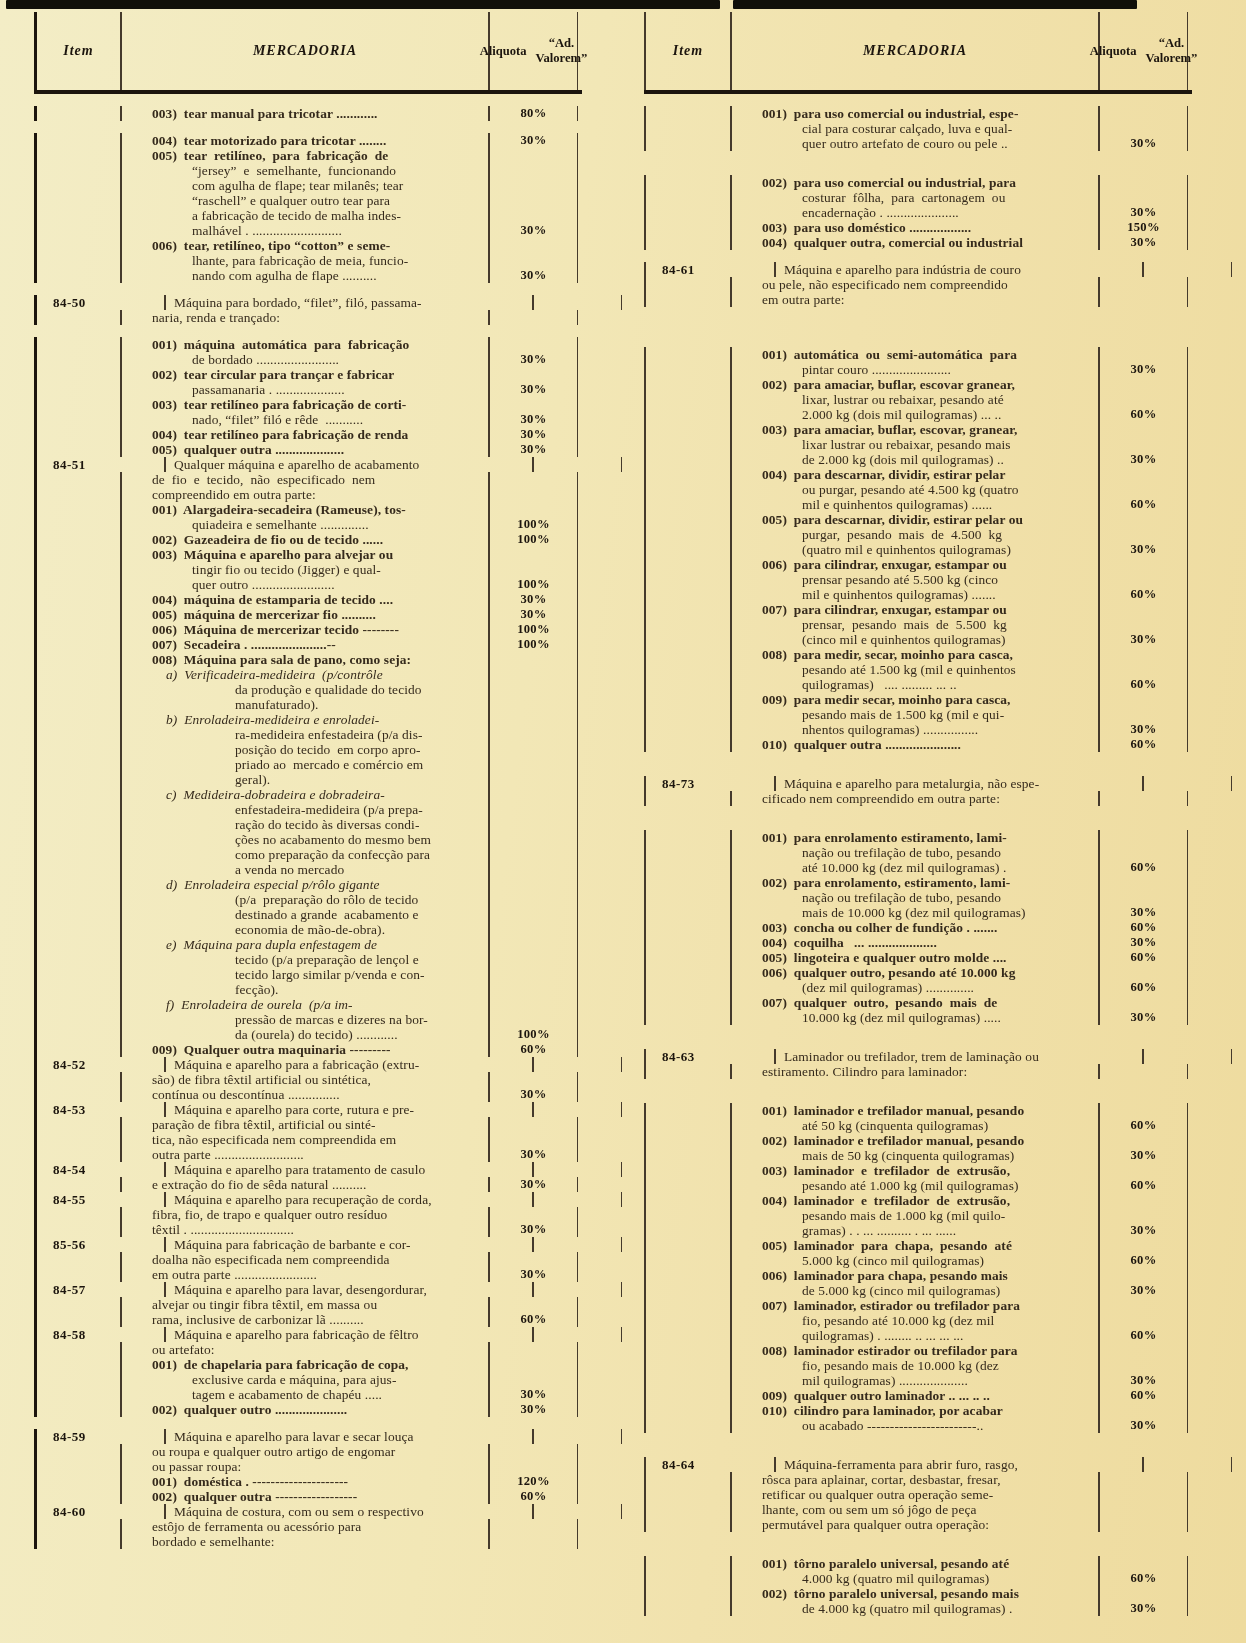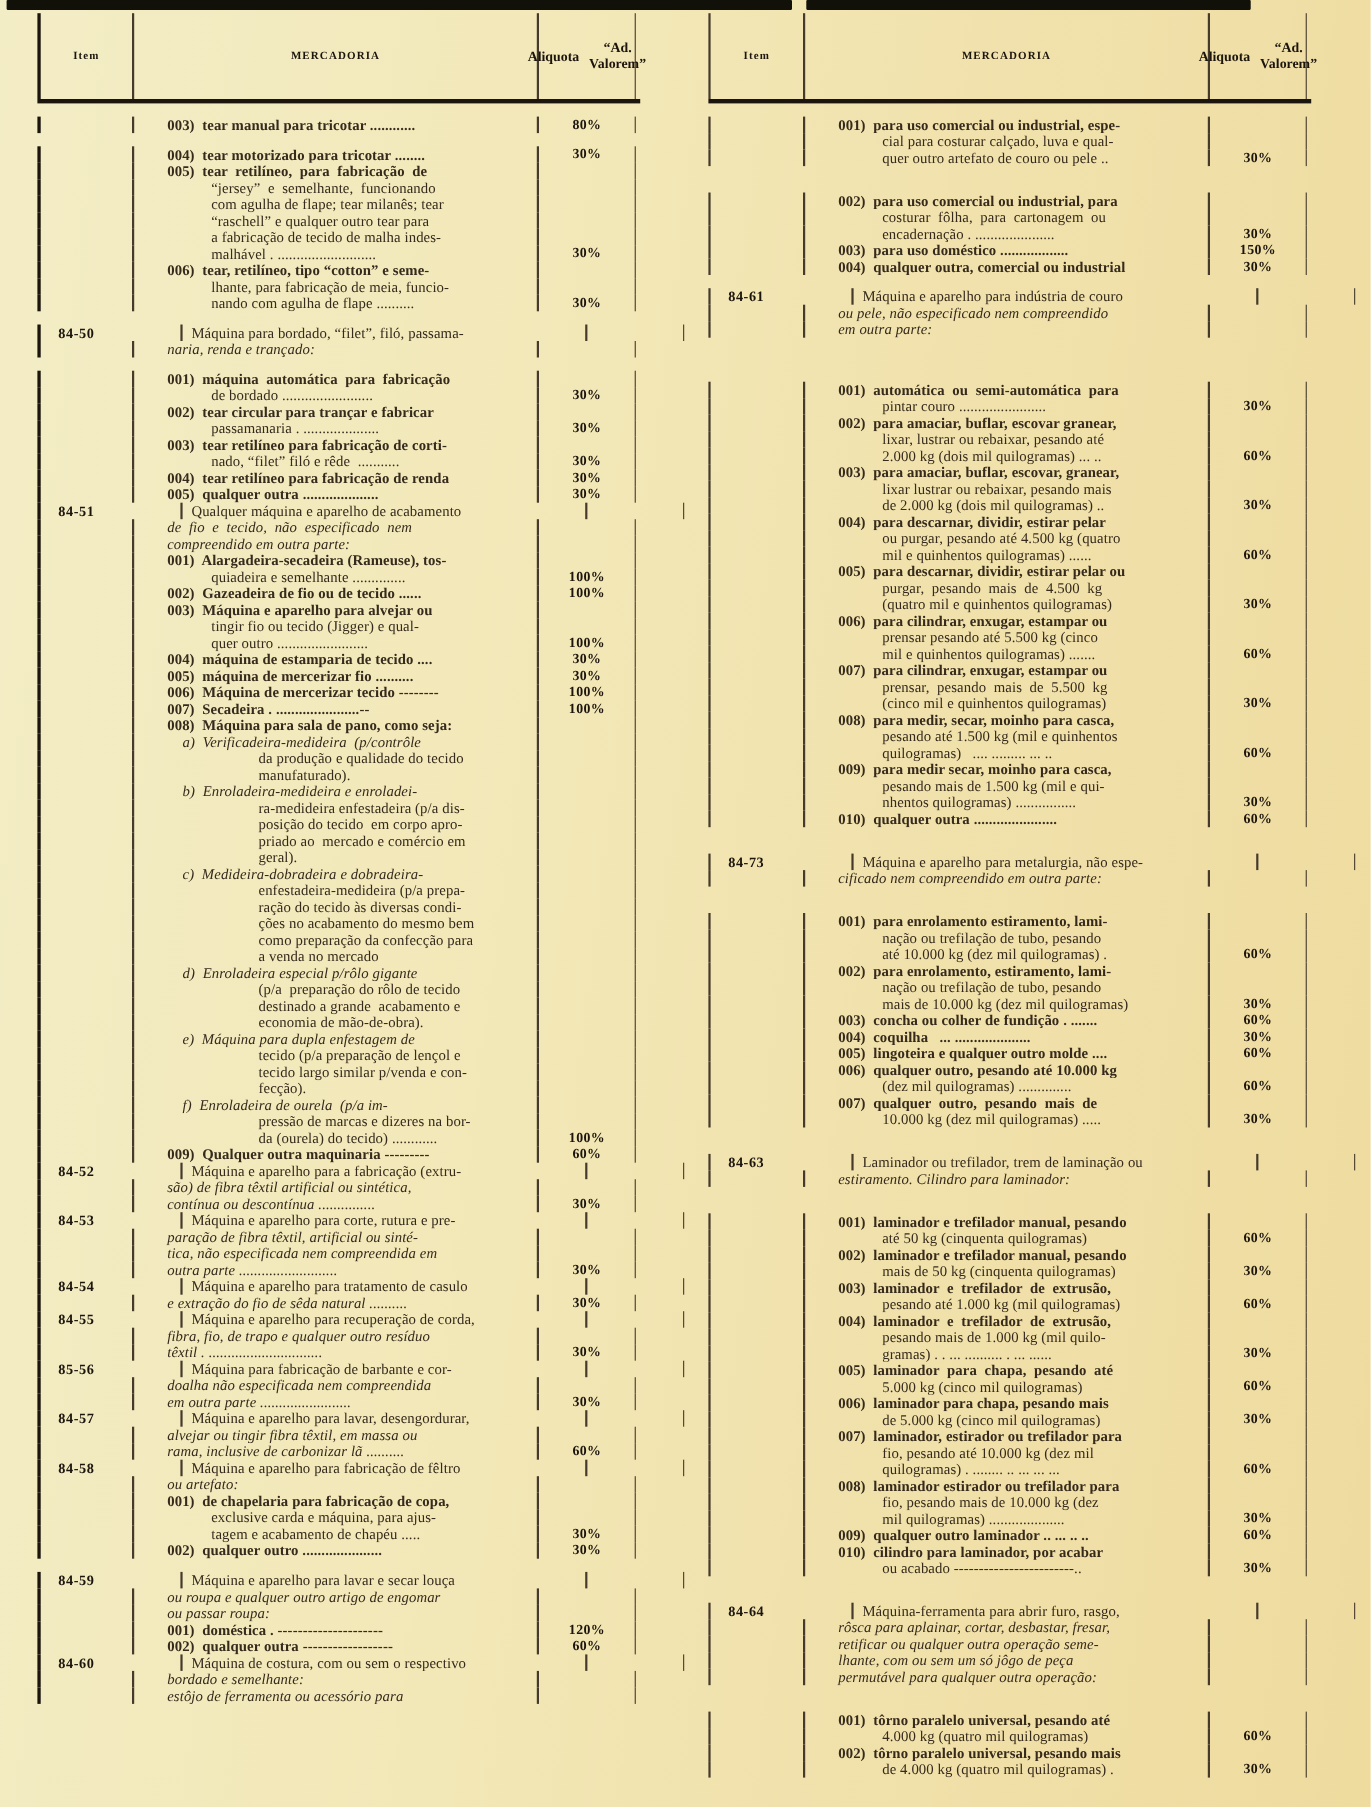--- a/index.html
+++ b/index.html
@@ -23,34 +23,34 @@
   .table{width:548px;}
   .table + .table{margin-left:62px;}
   
   .thead{display:flex;height:82px;border-bottom:4px solid var(--ink_heavy);}
   .c-code{width:86px;flex:0 0 86px;}
   .c-body{width:370px;flex:0 0 370px;border-left:2px solid var(--rule);border-right:2px solid var(--rule);}
   .c-rate{width:88px;flex:0 0 88px;border-right:1.6px solid var(--rule);}
   .t-left .c-code{border-left:3px solid var(--ink_heavy);}
   .t-right .c-code{border-left:2.4px solid var(--rule);}
   .thead .c-code,.thead .c-body{display:flex;align-items:center;justify-content:center;}
-  .th-item,.th-merc{font-weight:bold;color:var(--ink_heavy);font-size:10px;letter-spacing:1px;}
+  .th-item,.th-merc{font-weight:bold;color:var(--ink_heavy);font-size:14px;letter-spacing:1px;font-style:italic;}
   .th-aliq{display:flex;flex-direction:row;align-items:center;justify-content:center;gap:9px;
            font-weight:bold;color:var(--ink_heavy);font-size:12.6px;text-align:center;}
   
   .rows{padding-top:12px;}
   .line{display:flex;height:15px;}
   .line.g1{margin-top:12px;}
   .line.g2{margin-top:24px;}
   .line.g3{margin-top:40px;}
   .line .c-code{font-weight:bold;color:var(--ink_heavy);font-size:13px;padding-left:16px;letter-spacing:.5px;}
   .line .c-body{font-size:13.4px;line-height:15px;white-space:pre;overflow:hidden;letter-spacing:.1px;}
   .line .c-rate{font-weight:bold;color:var(--ink_heavy);font-size:12.6px;text-align:center;line-height:15px;letter-spacing:.3px;}
   .k-h0{padding-left:8px;margin-left:44px;}
-  .k-h1{padding-left:30px;font-style:italic;}
+  .k-h1{padding-left:30px;}
   .k-n{padding-left:30px;font-weight:bold;}
   .k-nc{padding-left:70px;}
   .k-a{padding-left:44px;}
   .k-ac{padding-left:113px;}
   .k-a, .k-ac{font-style:normal;}
   .k-a{font-style:italic;}
 </style>
 </head>
 <body>
 
@@ -521,26 +521,26 @@
           <div class="c-body k-n">002)  qualquer outra ------------------</div>
           <div class="c-rate">60%</div>
         </div>
         <div class="line">
           <div class="c-code">84-60</div>
           <div class="c-body k-h0">Máquina de costura, com ou sem o respectivo</div>
           <div class="c-rate"></div>
         </div>
         <div class="line">
           <div class="c-code"></div>
+          <div class="c-body k-h1">estôjo de ferramenta ou acessório para</div>
+          <div class="c-rate"></div>
+        </div>
+        <div class="line">
+          <div class="c-code"></div>
           <div class="c-body k-h1">bordado e semelhante:</div>
-          <div class="c-rate"></div>
-        </div>
-        <div class="line">
-          <div class="c-code"></div>
-          <div class="c-body k-h1">estôjo de ferramenta ou acessório para</div>
           <div class="c-rate"></div>
         </div>
       </div>
   </div>
 
   <div class="table t-right">
     <div class="thead">
       <div class="c-code th-item">Item</div>
       <div class="c-body th-merc">MERCADORIA</div>
       <div class="c-rate th-aliq">

